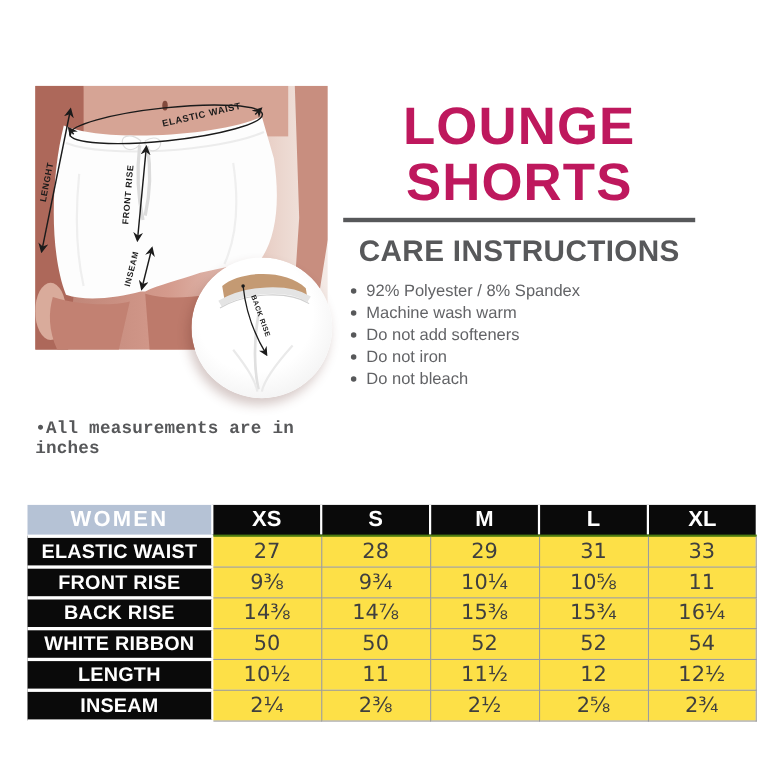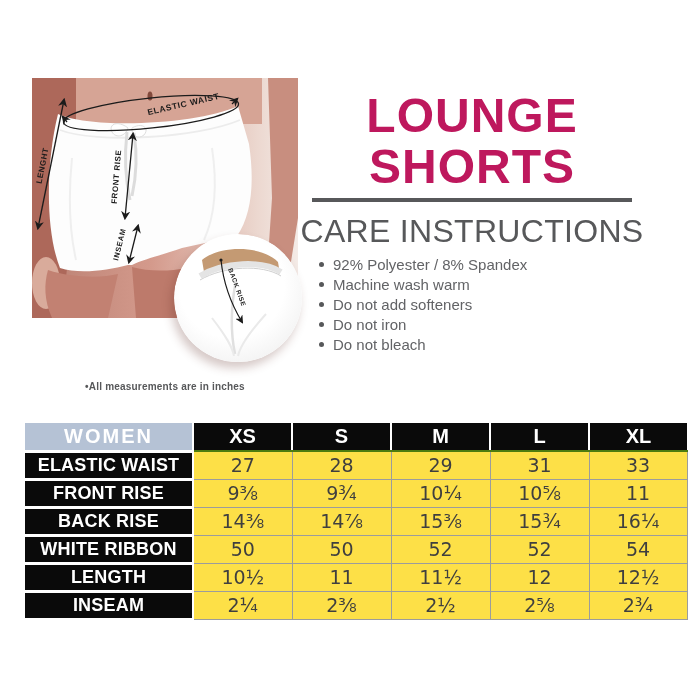--- a/index.html
+++ b/index.html
@@ -5,36 +5,36 @@
   html,body{margin:0;padding:0;background:#fff;}
   .page{position:relative;width:700px;height:700px;background:#ffffff;overflow:hidden;
         font-family:"Liberation Sans","DejaVu Sans",sans-serif;}
 
   
   .photo{position:absolute;left:32px;top:78px;width:266px;height:240px;}
   .photo svg{display:block;width:100%;height:100%;}
   .inset{position:absolute;left:174px;top:234px;width:128px;height:128px;border-radius:50%;
          overflow:hidden;box-shadow:-3px 6px 10px rgba(90,40,30,.25);}
   .inset svg{display:block;width:100%;height:100%;}
-  .note{position:absolute;left:32px;top:381px;width:266px;text-align:center;
-        font-size:10px;font-weight:bold;color:#57585a;letter-spacing:.2px;}
+  .note{position:absolute;left:32px;top:381px;width:266px;text-align:left;
+        font-size:16px;font-weight:bold;color:#57585a;letter-spacing:.2px;font-family:Liberation Mono, monospace;}
 
   
   .brand-title{position:absolute;left:312px;top:90px;width:320px;text-align:center;
                font-size:48px;font-weight:bold;color:#be185d;line-height:1.07;letter-spacing:1px;}
   .rule{position:absolute;left:312px;top:198px;width:320px;height:4px;background:#57585a;}
   .care-head{position:absolute;left:292px;top:213px;width:360px;text-align:center;
-             font-size:32px;font-weight:normal;color:#57585a;letter-spacing:.3px;}
+             font-size:27px;font-weight:bold;color:#57585a;letter-spacing:.3px;}
   .care-list{position:absolute;left:319px;top:254px;margin:0;padding:0;list-style:none;}
   .care-list li{display:flex;align-items:center;gap:9px;height:20px;
                 font-size:15px;color:#626366;}
   .care-list .dot{flex:0 0 auto;width:5px;height:5px;border-radius:50%;background:#57585a;}
 
   
-  table.size{position:absolute;left:25px;top:423px;border-collapse:collapse;table-layout:fixed;border-radius:32px;}
+  table.size{position:absolute;left:25px;top:459px;border-collapse:collapse;table-layout:fixed;border-radius:32px;}
   table.size tr{height:28px;}
   table.size td{padding:0;text-align:center;vertical-align:middle;}
   td.women{width:167px;background:#b5c2d5;color:#fff;font-weight:bold;font-size:20px;
            letter-spacing:2px;border-bottom:3px solid #fff;border-right:2px solid #fff;}
   td.size-h{width:97px;background:#0a0a0a;color:#fff;font-weight:bold;font-size:20px;
             border-bottom:2px solid #4d7c0f;border-left:2px solid #fff;}
   td.lbl{width:167px;background:#0a0a0a;color:#fff;font-weight:bold;font-size:18px;
          letter-spacing:.2px;border-bottom:3px solid #fff;border-right:2px solid #fff;}
   td.val{width:97px;background:#fde047;color:#3f3f3f;font-size:19px;
          border:1px solid #9c9c9c;font-family:"DejaVu Sans","Liberation Sans",sans-serif;}

